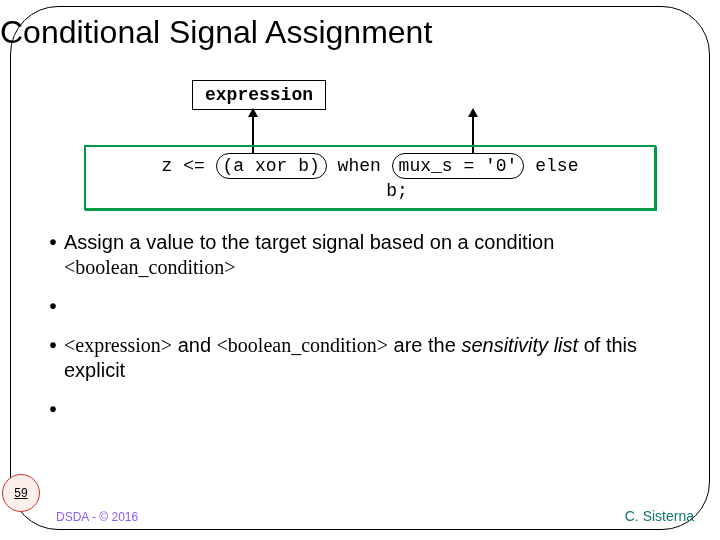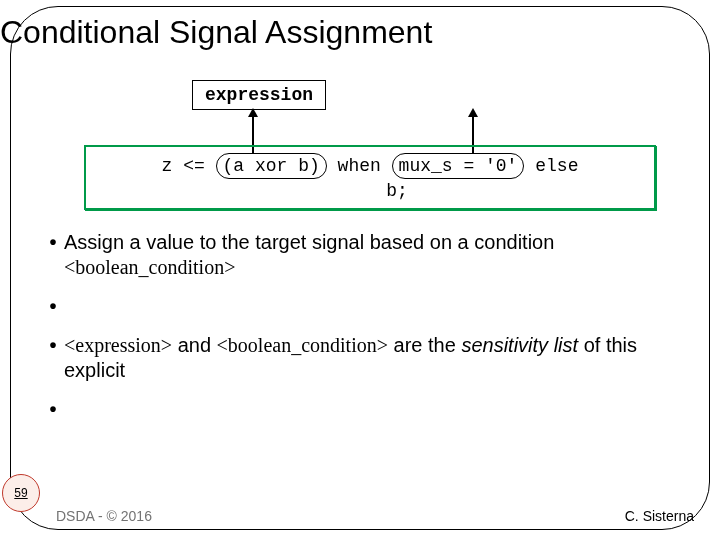--- a/index.html
+++ b/index.html
@@ -122,29 +122,29 @@
     font-size: 12px;
     display: flex;
     align-items: center;
     justify-content: center;
     text-decoration: underline;
   }
   .footer-left {
     position: absolute;
     left: 56px;
     bottom: 16px;
-    font-size: 14px;
-    color: #737373;
+    font-size: 12px;
+    color: #8b5cf6;
   }
   .footer-right {
     position: absolute;
     right: 26px;
     bottom: 16px;
     font-size: 14px;
-    color: #000000;
+    color: #0f766e;
   }
 </style>
 </head>
 <body>
 
 <div class="slide">
   <div class="rounded-frame"></div>
 
   <div class="title">Conditional Signal Assignment</div>
 

